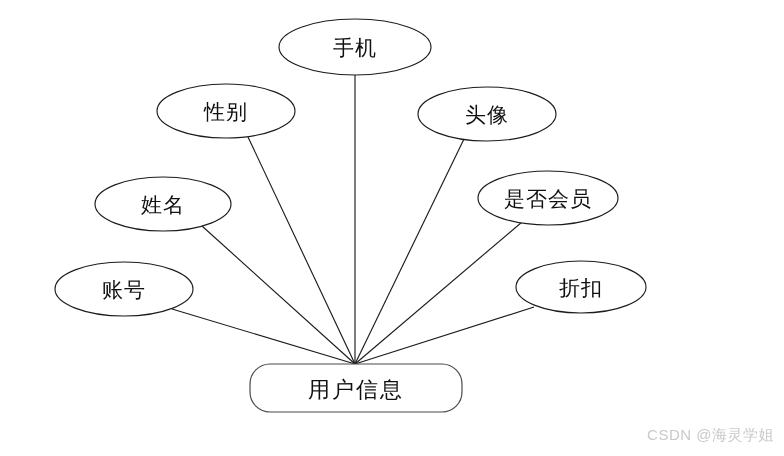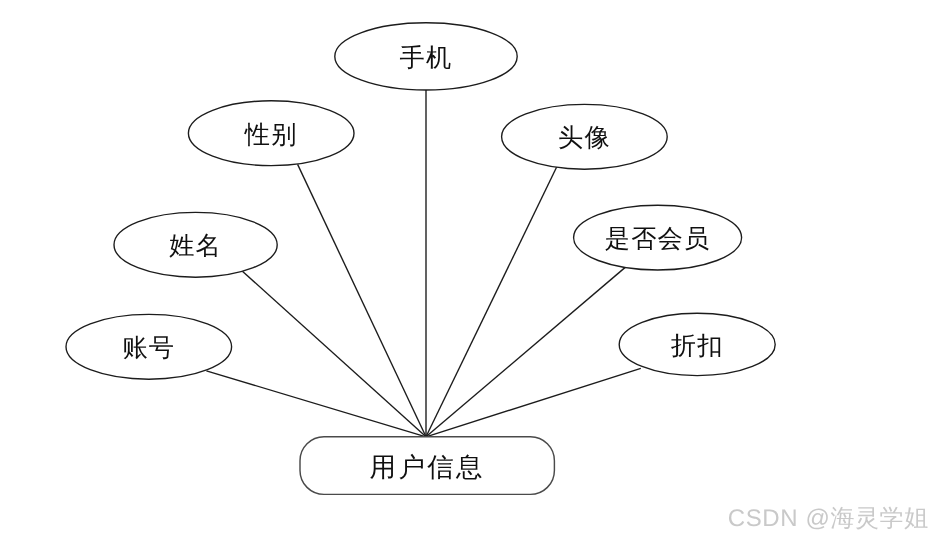--- a/index.html
+++ b/index.html
@@ -60,21 +60,21 @@
     fill: #101010;
     text-anchor: middle;
     dominant-baseline: central;
     letter-spacing: 2px;
   }
   .watermark-text {
     position: absolute;
     right: 10px;
     bottom: 11px;
     font-family: "Liberation Sans", "DejaVu Sans", sans-serif;
-    font-size: 20px;
+    font-size: 15px;
     color: #c9c9c9;
     white-space: nowrap;
     letter-spacing: 0.5px;
     user-select: none;
     margin-top: 16px;
   }
 </style>
 </head>
 <body>
 

